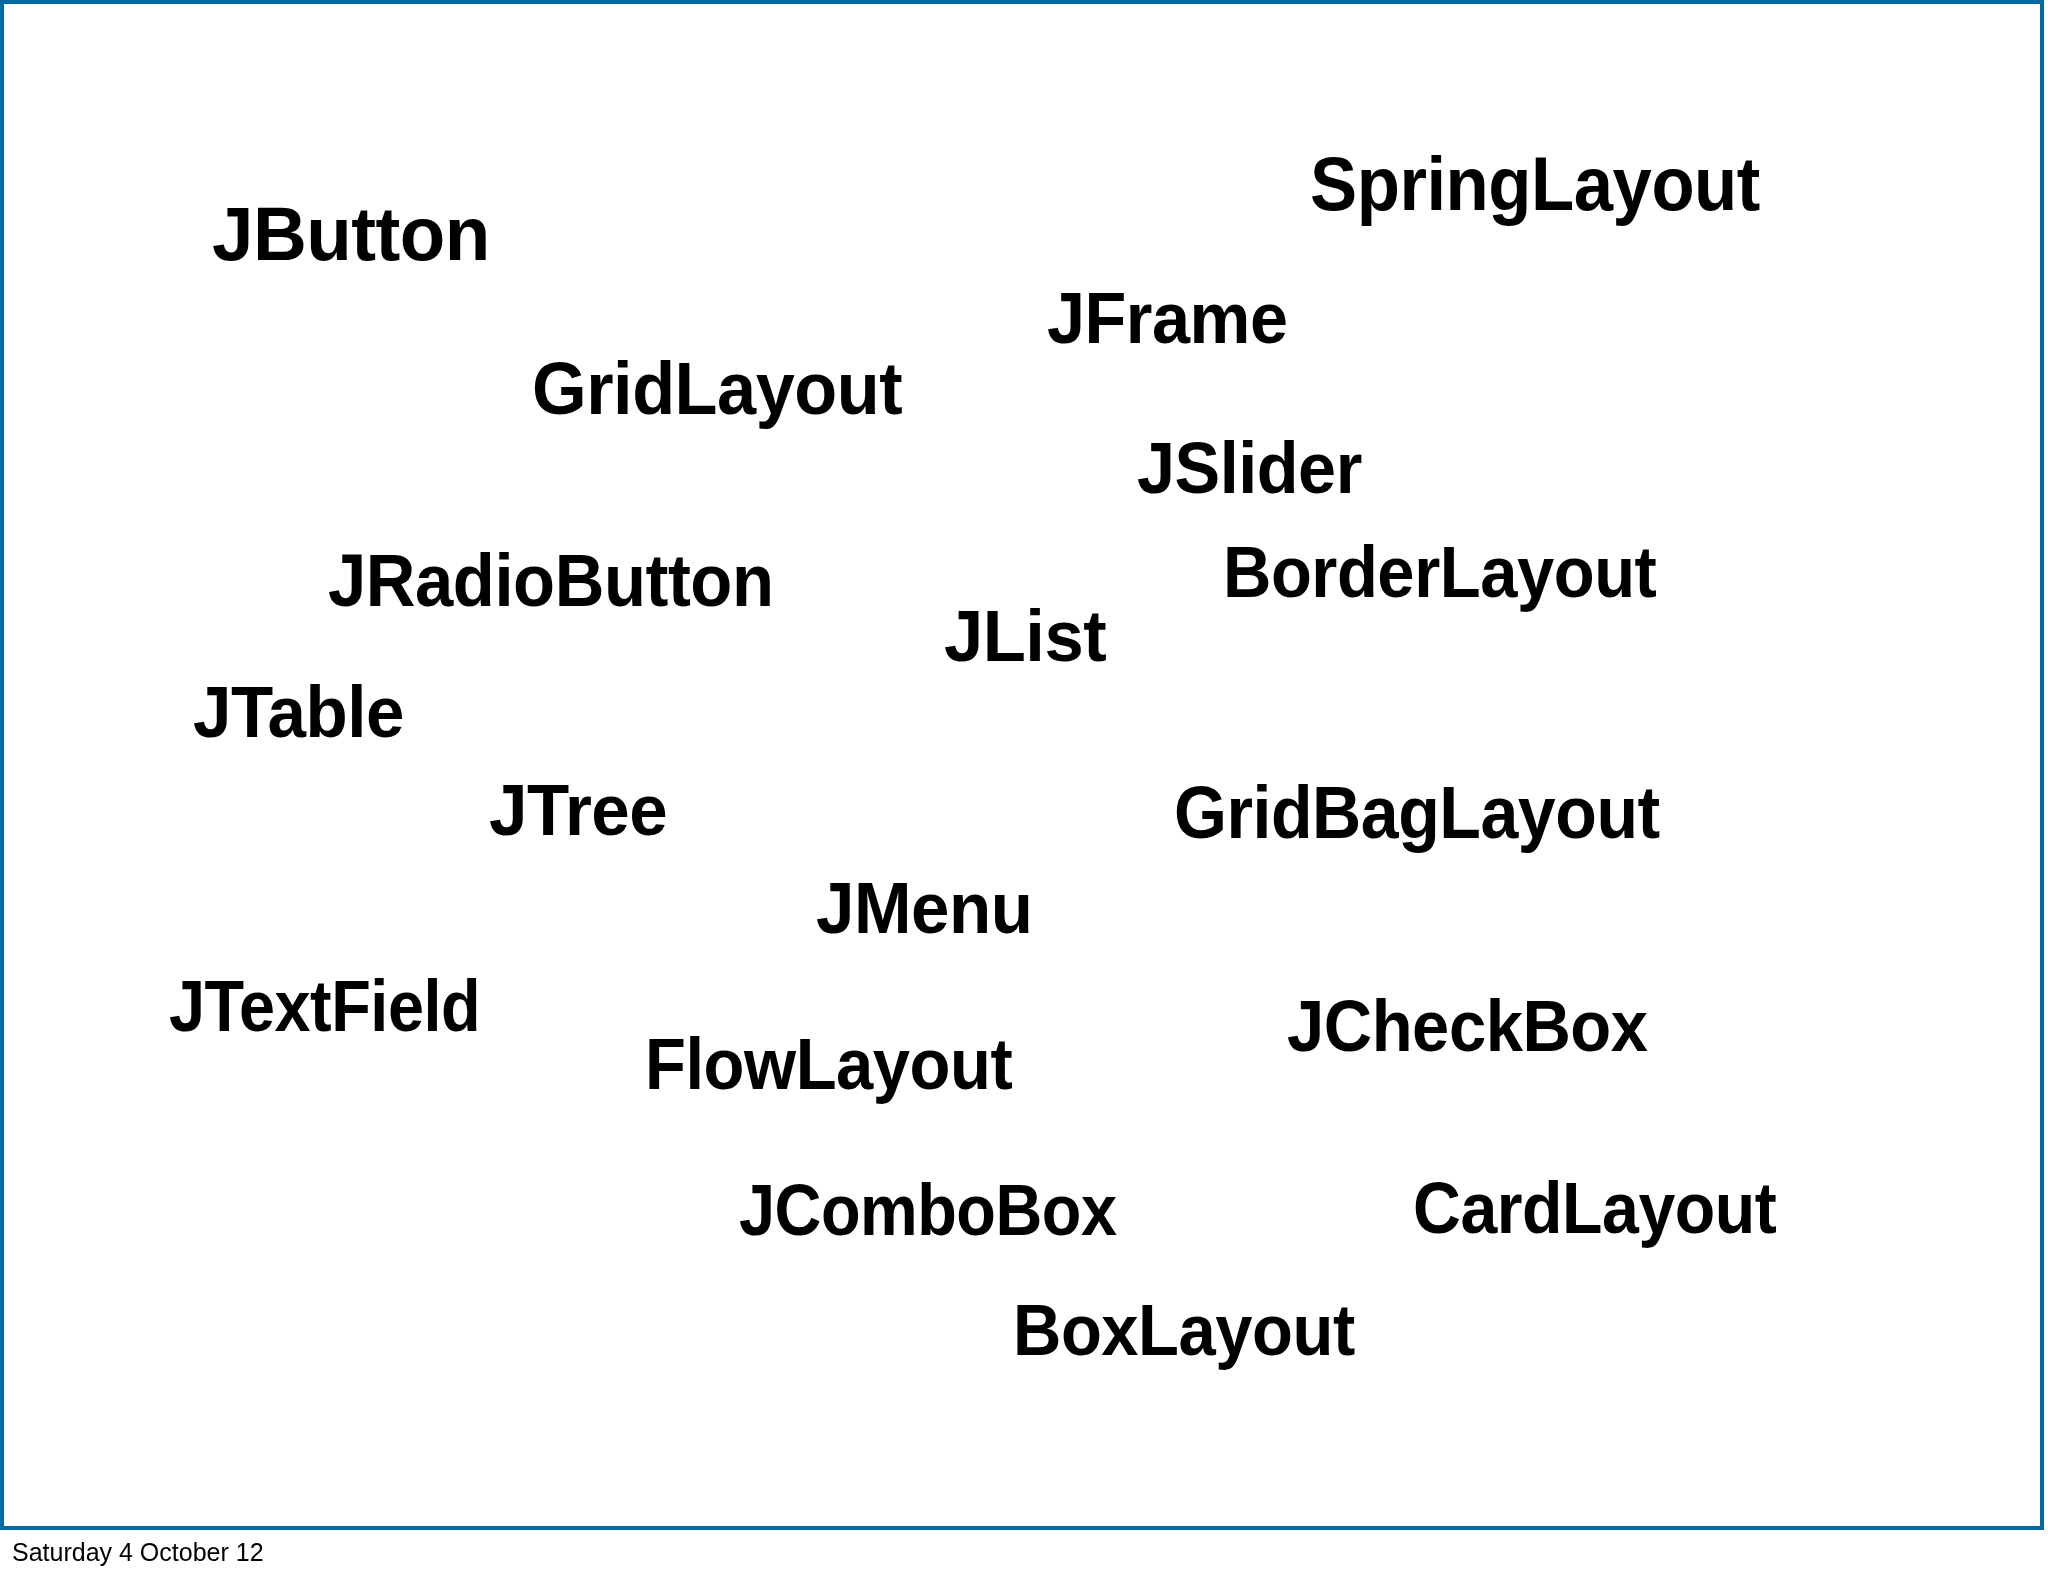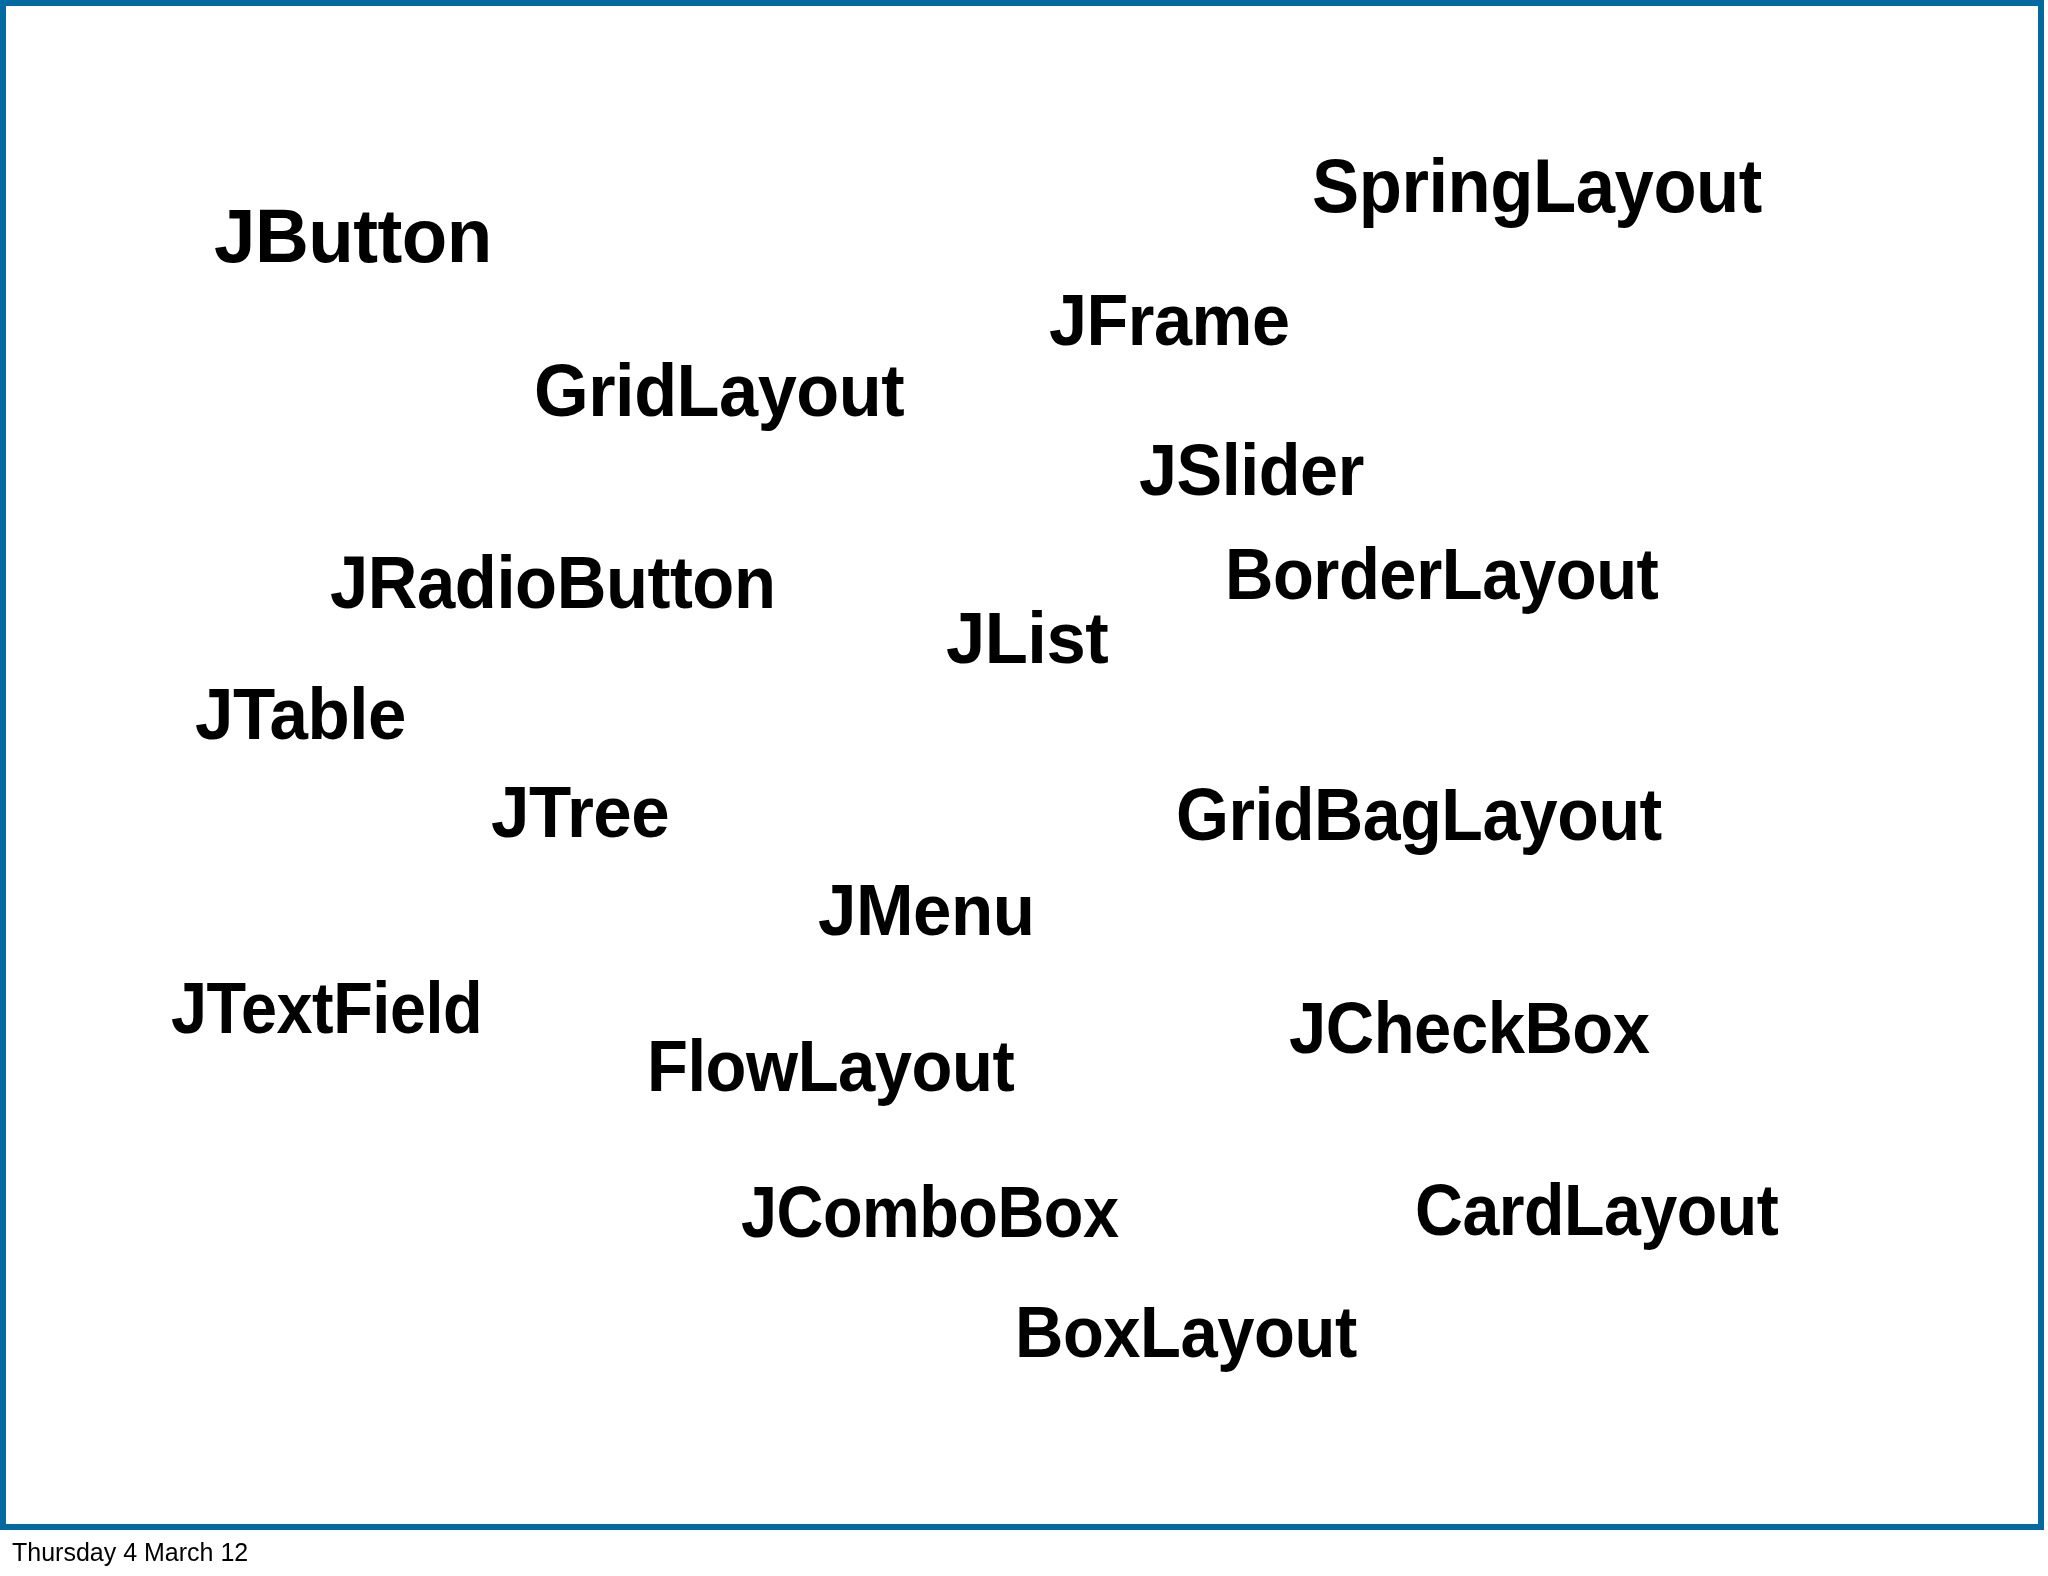--- a/index.html
+++ b/index.html
@@ -22,21 +22,21 @@
   }
 
   
   #slide-canvas {
     position: absolute;
     left: 0;
     top: 0;
     width: 2044px;
     height: 1530px;
     background: #ffffff;
-    border: 6px solid #0369a1;
+    border: 4px solid #0369a1;
     box-sizing: border-box;
     overflow: hidden;
   }
 
   .word {
     position: absolute;
     white-space: nowrap;
     font-family: "Liberation Sans", "DejaVu Sans", sans-serif;
     font-weight: bold;
     color: #000000;
@@ -86,16 +86,16 @@
       <div class="word" style="left: 812px; top: 868px; font-size: 72px; color: rgb(0, 0, 0); transform: scaleX(0.96);">JMenu</div>
       <div class="word" style="left: 165px; top: 966px; font-size: 72px; color: rgb(0, 0, 0); transform: scaleX(0.9);">JTextField</div>
       <div class="word" style="left: 1283px; top: 986px; font-size: 72px; color: rgb(0, 0, 0); transform: scaleX(0.93);">JCheckBox</div>
       <div class="word" style="left: 641px; top: 1024px; font-size: 72px; color: rgb(0, 0, 0); transform: scaleX(0.93);">FlowLayout</div>
       <div class="word" style="left: 735px; top: 1170px; font-size: 72px; color: rgb(0, 0, 0); transform: scaleX(0.9);">JComboBox</div>
       <div class="word" style="left: 1409px; top: 1168px; font-size: 72px; color: rgb(0, 0, 0); transform: scaleX(0.92);">CardLayout</div>
       <div class="word" style="left: 1009px; top: 1290px; font-size: 72px; color: rgb(0, 0, 0); transform: scaleX(0.93);">BoxLayout</div>
     </div>
 
   <div id="footer-bar">
-    <div id="footer-date">Thursday 4 March 12</div>
+    <div id="footer-date">Saturday 4 October 12</div>
   </div>
 
 </div>
 
 </body></html>

